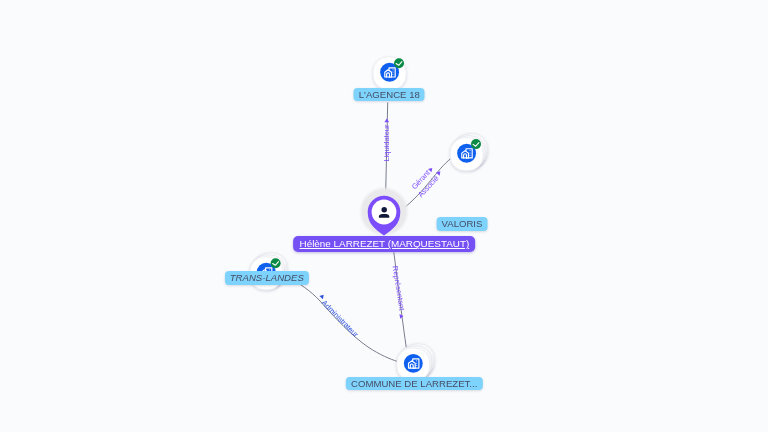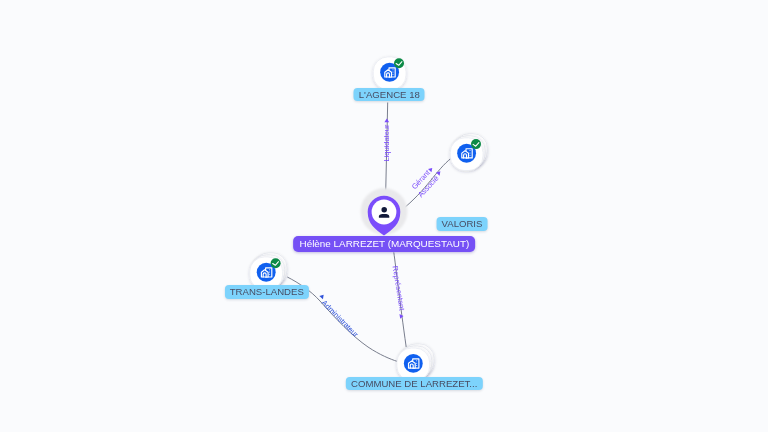--- a/index.html
+++ b/index.html
@@ -129,19 +129,19 @@
             <circle cx="3.4" cy="-2.3" r="0.5" fill="#fff"></circle>
             <circle cx="3.4" cy="0.05" r="0.5" fill="#fff"></circle>
             <circle cx="3.4" cy="2.3" r="0.5" fill="#fff"></circle>
             <path d="M -4.8 5.0 L -4.8 0.2 L -1.6 -2.2 L 1.9 0.2 L 1.9 5.0 Z" fill="#1060ef" stroke="#fff" stroke-width="1.15" stroke-linejoin="round" stroke-linecap="round"></path>
             <path d="M -3.0 5.0 L -3.0 2.3 A 1.45 1.45 0 0 1 -0.1 2.3 L -0.1 5.0" fill="none" stroke="#fff" stroke-width="1.15" stroke-linejoin="round" stroke-linecap="round"></path>
           </g>
         </g>
       </g>
   </svg>
   <div id="chips">
-      <div class="chip person" style="left: 384.4px; top: 236.3px;">Hélène LARREZET (MARQUESTAUT)</div>
+      <div class="chip person" style="left: 384.4px; top: 236.3px; text-decoration: underline;">Hélène LARREZET (MARQUESTAUT)</div>
       <div class="chip" style="left: 389.3px; top: 87.7px;">L'AGENCE 18</div>
       <div class="chip" style="left: 462px; top: 169.2px; margin-top: 48px;">VALORIS</div>
-      <div class="chip" style="left: 266.8px; top: 285px;">TRANS-LANDES</div>
+      <div class="chip" style="left: 266.8px; top: 271px; font-style: italic;">TRANS-LANDES</div>
       <div class="chip" style="left: 414.2px; top: 376.7px;">COMMUNE DE LARREZET...</div>
     </div>
 </div>
 
 </body></html>

